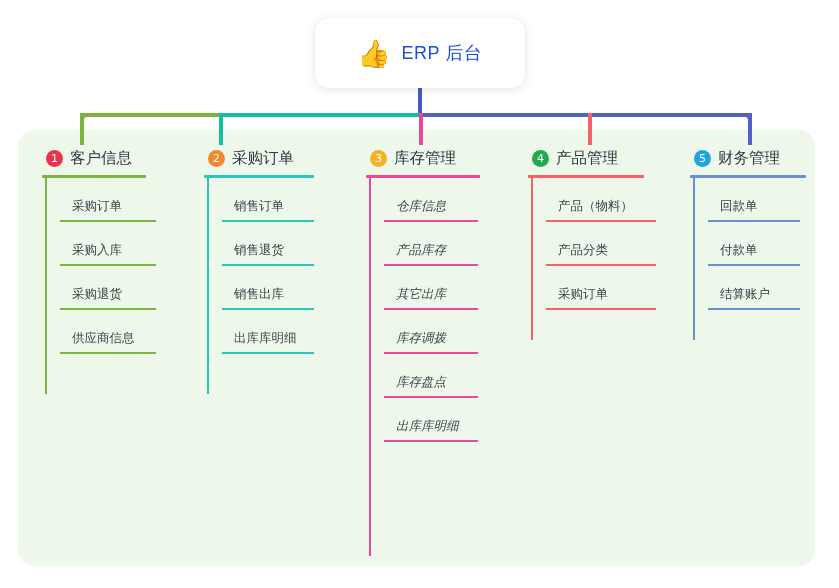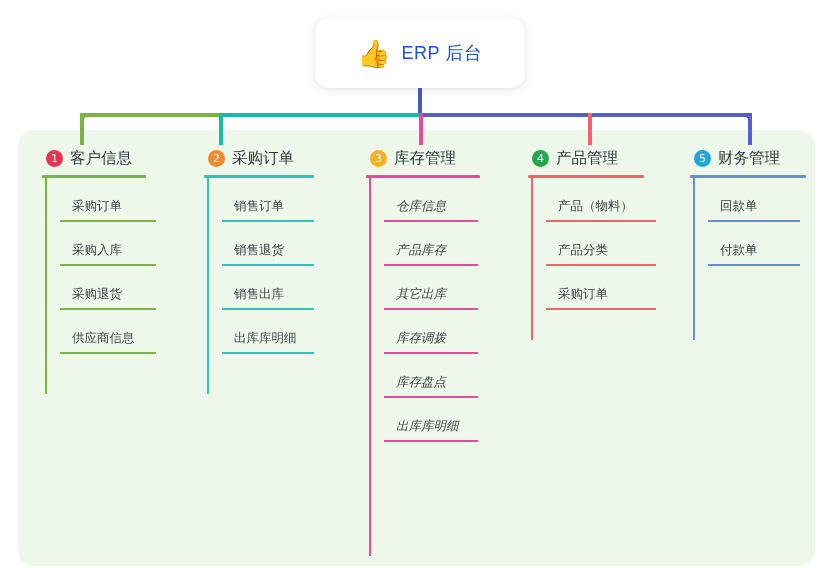--- a/index.html
+++ b/index.html
@@ -286,14 +286,18 @@
     <div class="leaves" style="color: rgb(107, 143, 212);">
       <div class="spine" style="height: 162px;"></div>
       <div class="leaf">
         <span class="leaf-label">回款单</span>
         <div class="leaf-rule" style="background: rgb(107, 143, 212); width: 92px;"></div>
       </div>
       <div class="leaf">
         <span class="leaf-label">付款单</span>
         <div class="leaf-rule" style="background: rgb(107, 143, 212); width: 92px;"></div>
       </div>
+      <div class="leaf">
+        <span class="leaf-label">结算账户</span>
+        <div class="leaf-rule" style="background: rgb(107, 143, 212); width: 92px;"></div>
+      </div>
     </div>
   </div>
 
 </body></html>

